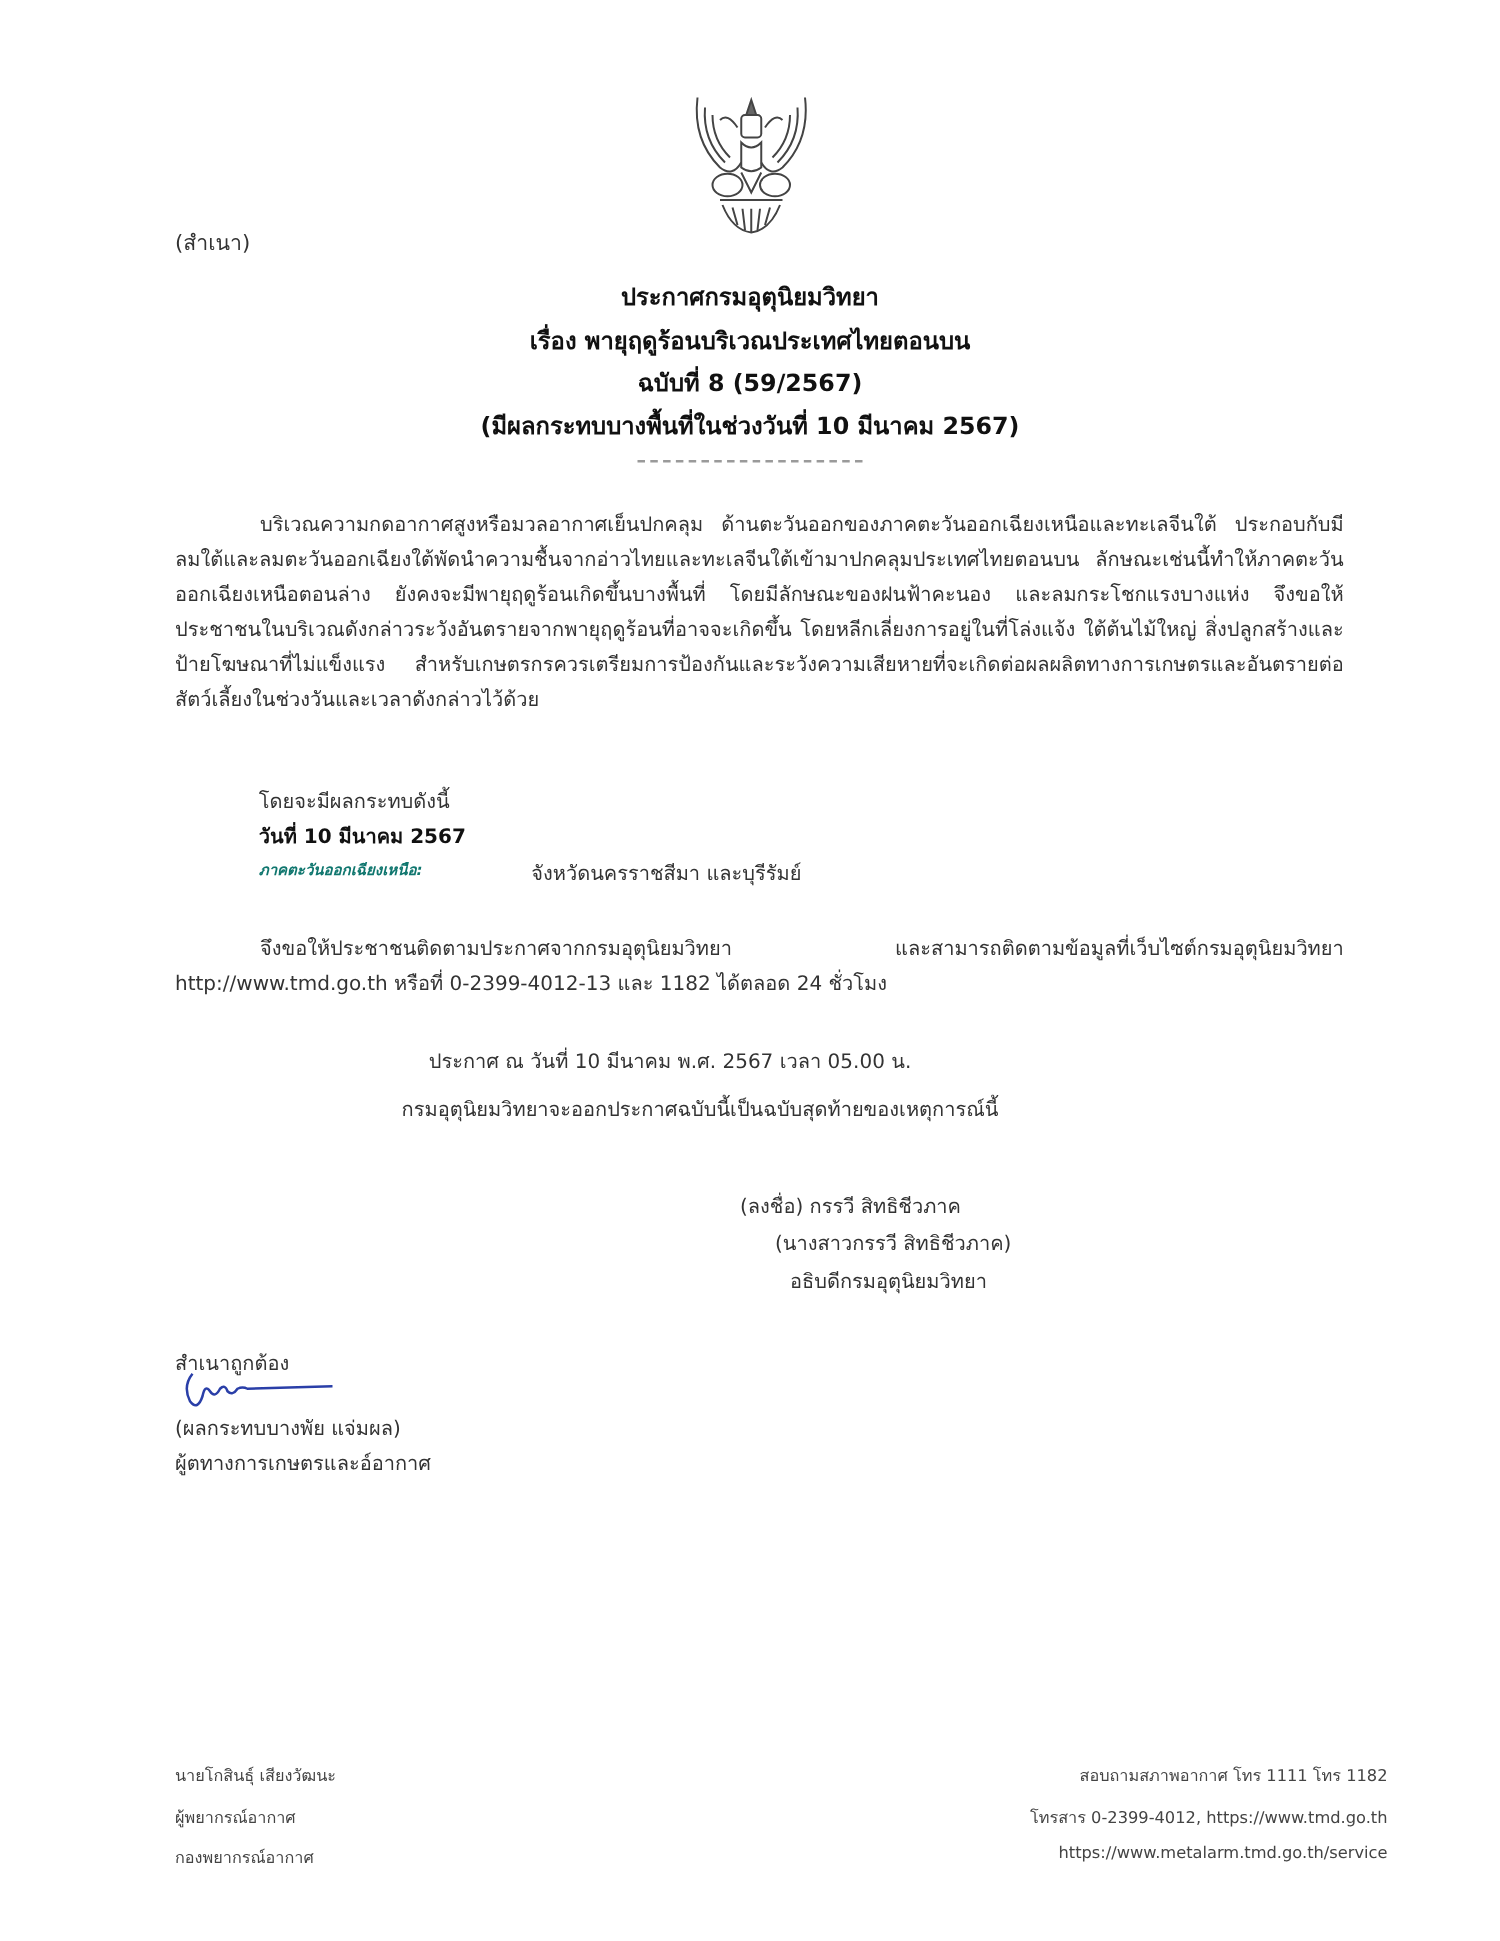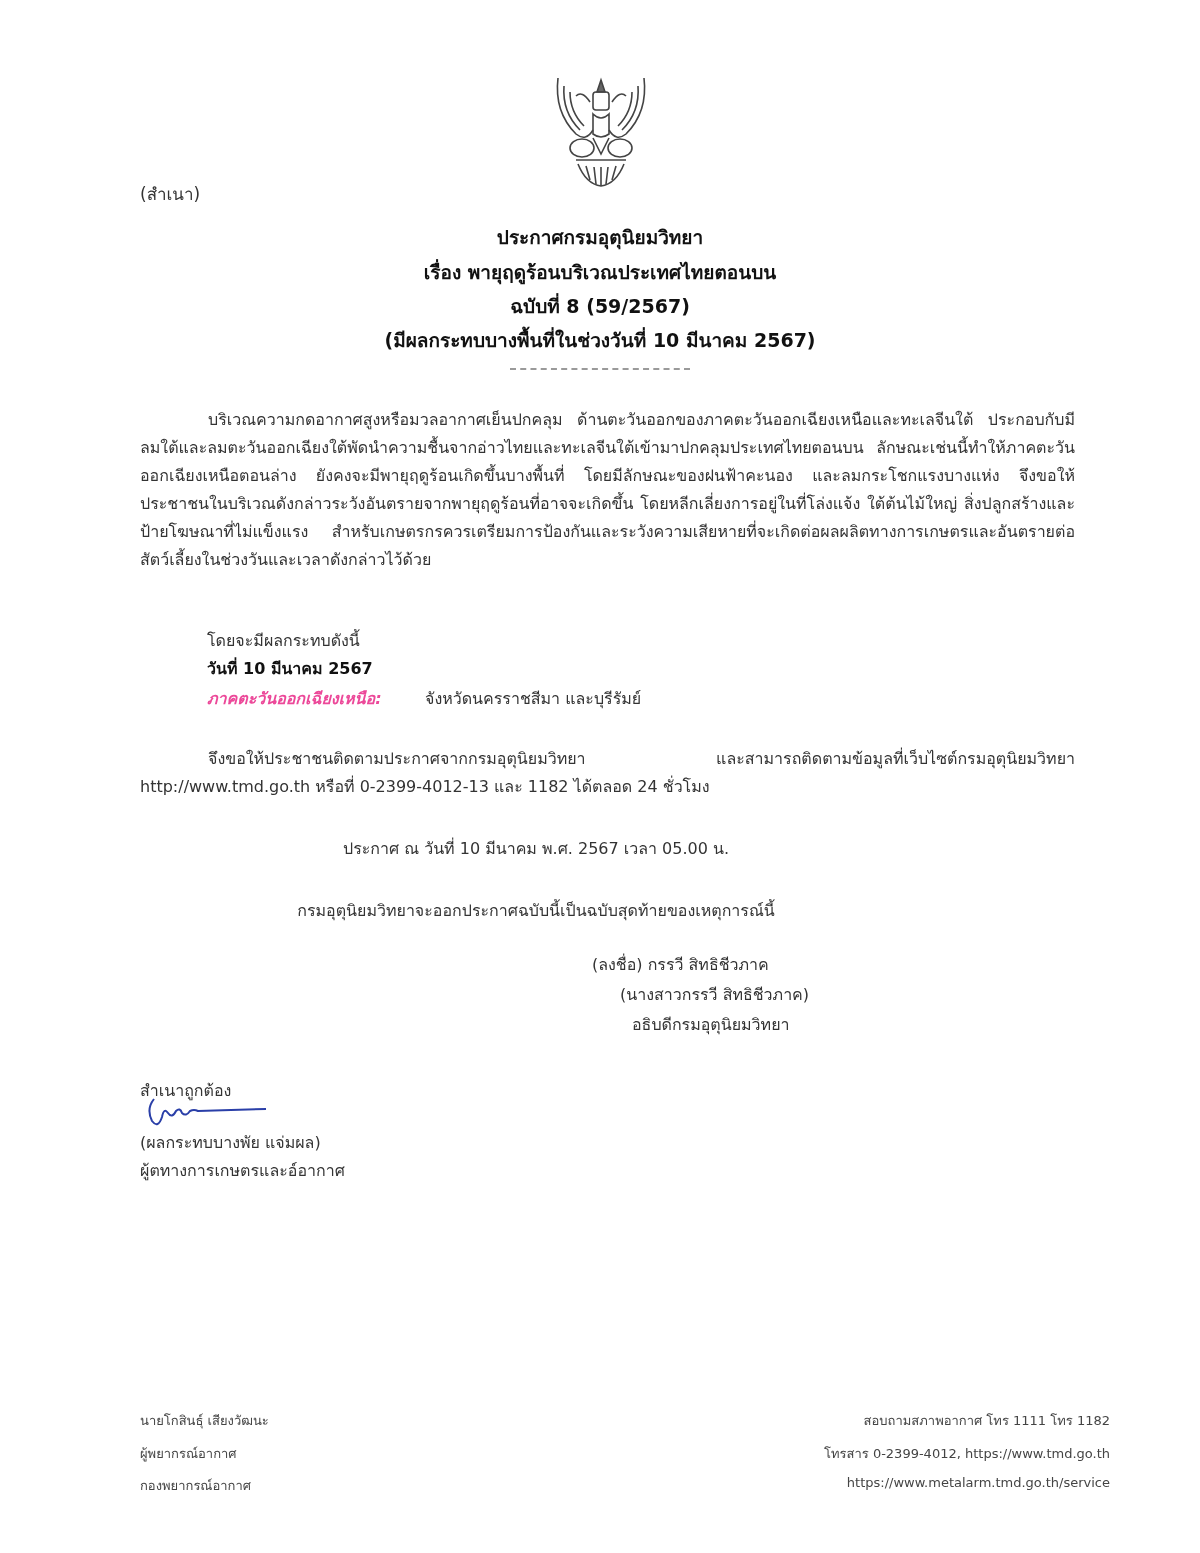--- a/index.html
+++ b/index.html
@@ -8,25 +8,25 @@
   .abs { position:absolute; }
   .emblem { left:546px; top:72px; width:110px; height:120px; }
   .copy-label { left:140px; top:180px; font-size:17px; color:#333; }
   .heading { left:0; width:1200px; text-align:center; font-weight:bold; font-size:19px; color:#111; }
   .h1 { top:222px; } .h2 { top:257px; } .h3 { top:291px; } .h4 { top:325px; }
   .sep { left:510px; top:368px; width:180px; border-top:2px dashed #9a9a9a; }
   .para { left:140px; width:935px; font-size:16px; line-height:28px; text-align:justify; color:#333; }
   .p1 { top:406px; text-indent:68px; }
   .p-intro { left:207px; top:628px; font-size:16px; color:#333; }
   .date-bold { left:207px; top:656px; font-size:16px; font-weight:bold; color:#111; }
-  .region-label { left:207px; top:686px; font-size:16px; font-weight:bold; font-style:italic; color:#ec4899; }
+  .region-label { left:207px; top:686px; font-size:12px; font-weight:bold; font-style:italic; color:#0f766e; }
   .region-value { left:425px; top:686px; font-size:16px; color:#333; }
   .p2 { top:745px; text-indent:68px; }
   .announce { left:0; width:1072px; text-align:center; font-size:16px; color:#333; }
-  .a1 { top:836px; } .a2 { top:898px; }
+  .a1 { top:836px; } .a2 { top:875px;padding-left:24px; }
   .sig { font-size:16px; color:#333; }
   .sig1 { left:592px; top:952px; }
   .sig2 { left:620px; top:982px; }
   .sig3 { left:632px; top:1012px; }
   .cert { left:140px; font-size:16px; color:#333; }
   .c1 { top:1078px; } .c2 { top:1130px; } .c3 { top:1158px; }
   .signature { left:142px; top:1095px; width:130px; height:36px; }
   .foot { font-size:13px; color:#444; }
   .fl { left:140px; } .fr { right:90px; }
   .f1 { top:1410px; } .f2 { top:1443px; } .f3 { top:1475px; }

